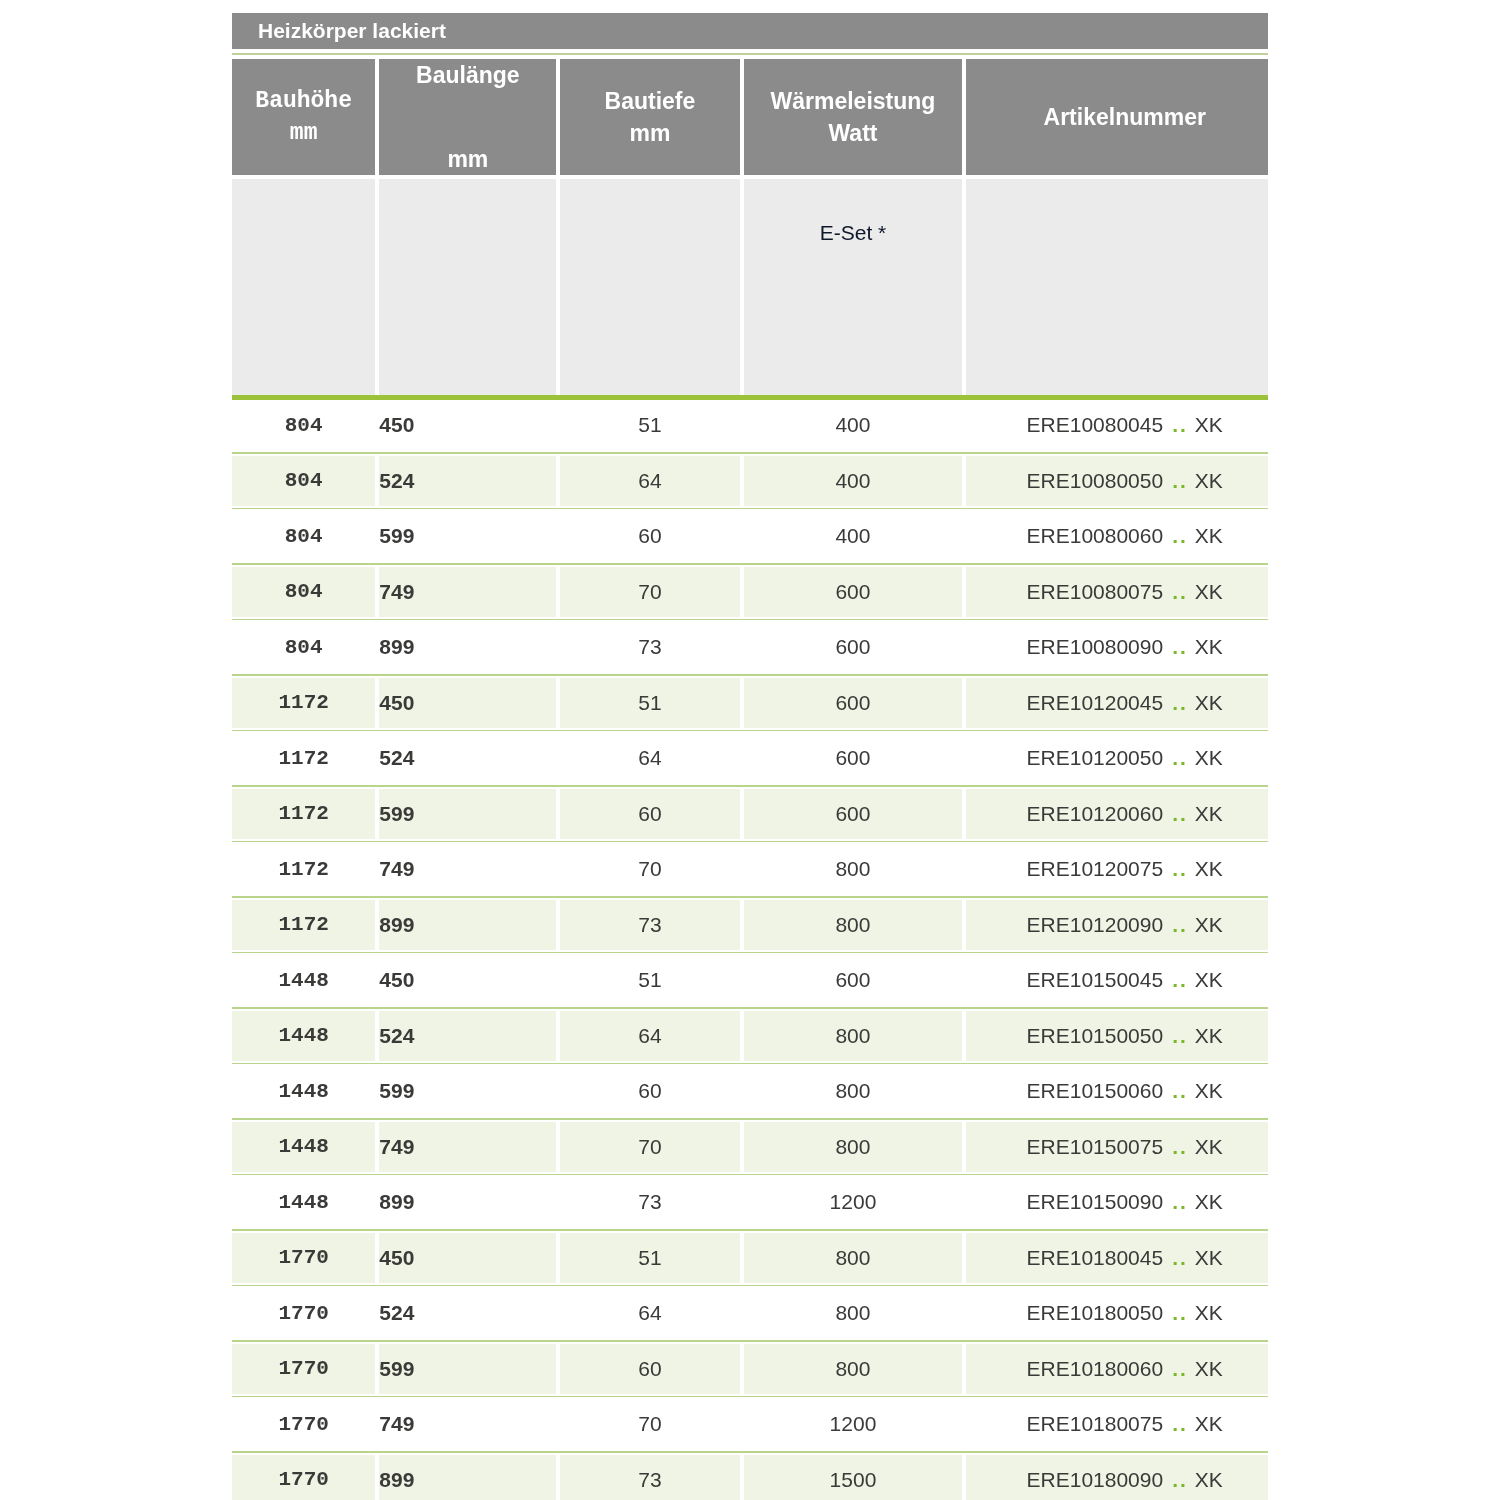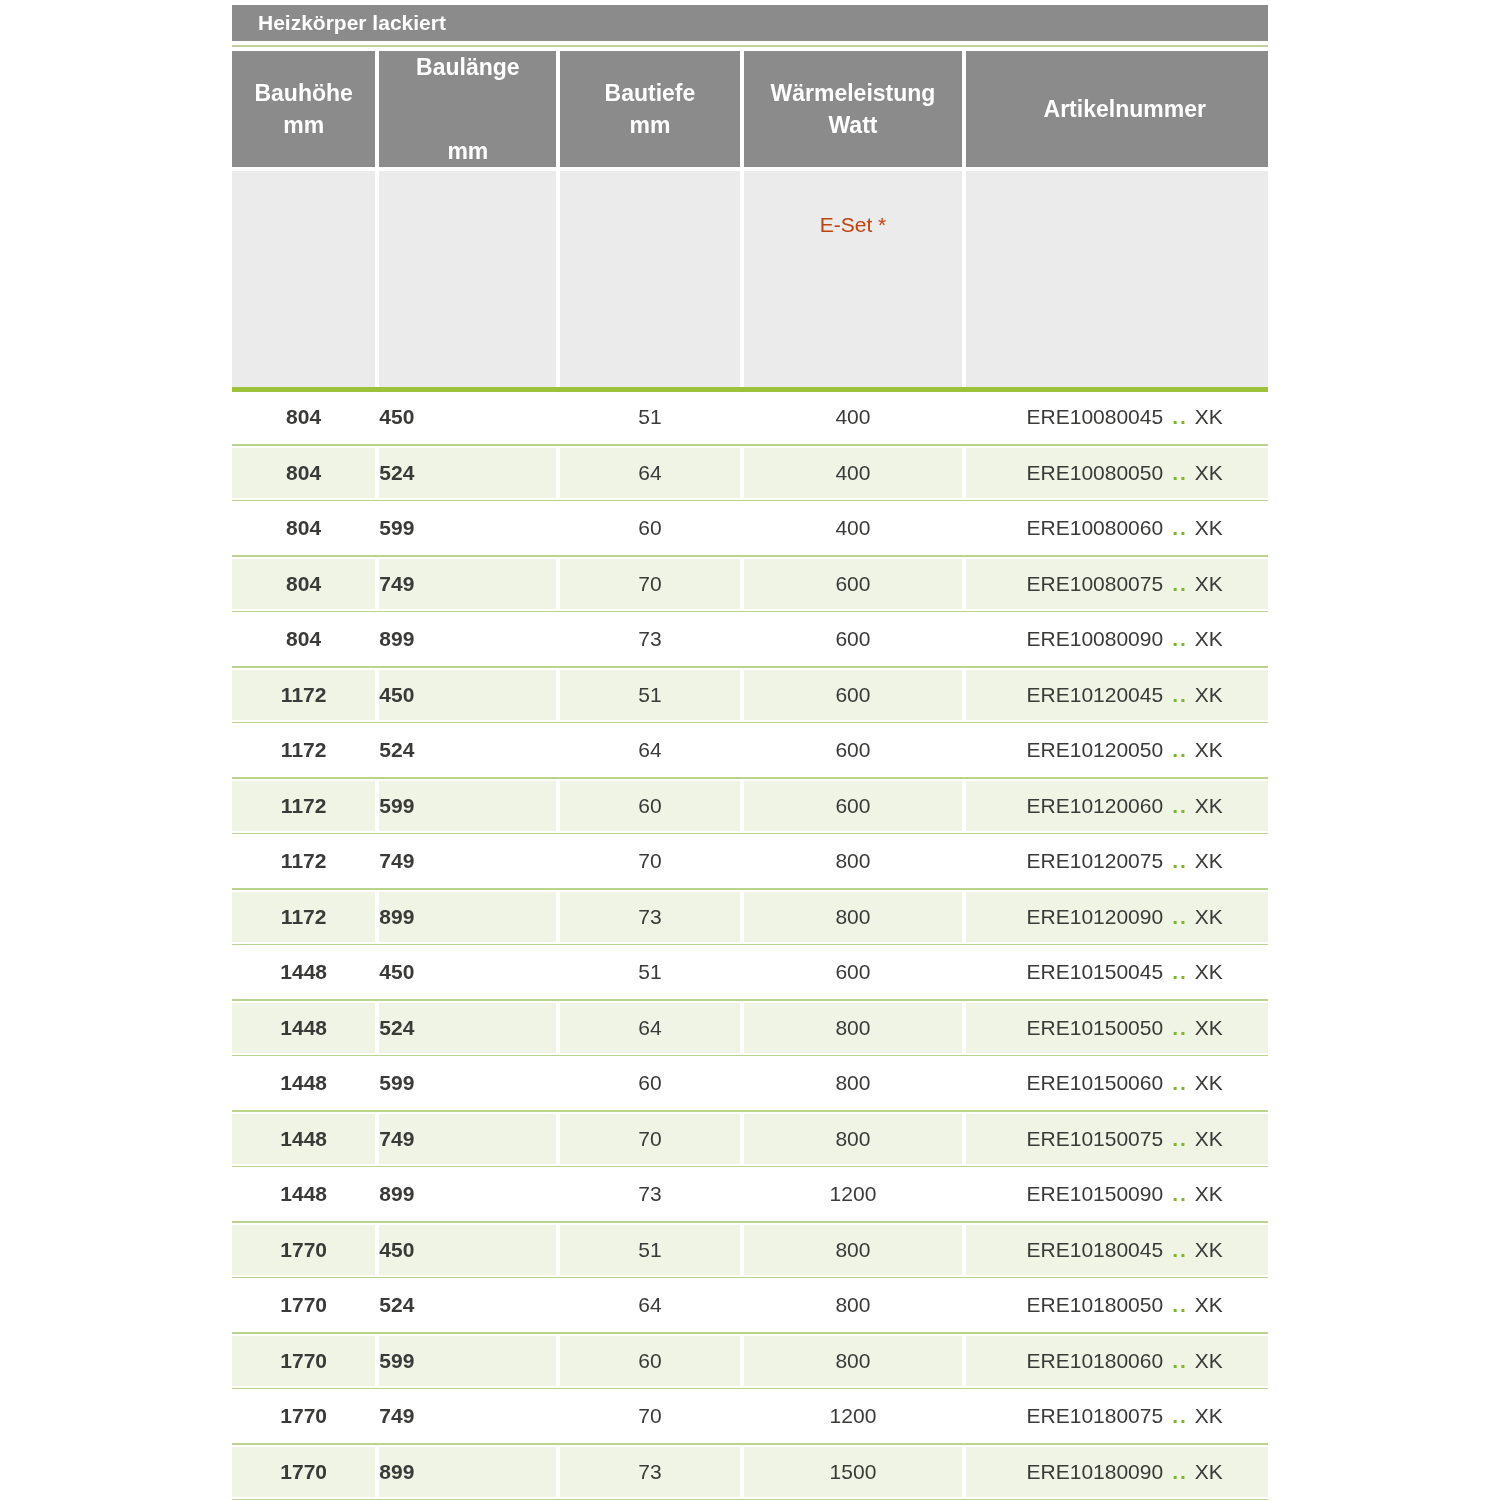--- a/index.html
+++ b/index.html
@@ -19,32 +19,33 @@
 
   .title-bar {
     height: 36px;
     background: #8b8b8b;
     color: #ffffff;
     display: flex;
     align-items: center;
     padding-left: 26px;
     font-size: 21px;
     font-weight: bold;
+    margin-top: 8px;
   }
   .title-underline {
     height: 2px;
     background: #bfd29c;
     margin-top: 4px;
     margin-bottom: 4px;
   }
 
   .row { display: flex; column-gap: 4px; width: 1036px; }
 
   .cell { display: flex; align-items: center; justify-content: center; }
-  .c1 { width: 144px; }
+  .c1 { width: 144px; font-family: Liberation Mono, monospace; }
   .c2 { width: 178px; justify-content: space-between; }
   .c3 { width: 180px; }
   .c4 { width: 220px; }
   .c5 { width: 303px; padding-left: 15px; }
 
   .header-row .cell {
     height: 116px;
     background: #8b8b8b;
     color: #ffffff;
     font-size: 23px;
@@ -54,21 +55,21 @@
     text-align: center;
   }
 
   .subheader-row { margin-top: 4px; }
   .subheader-row .cell {
     height: 216px;
     background: #ebebeb;
     align-items: flex-start;
     padding-top: 42px;
     font-size: 21px;
-    color: #c2410c;
+    color: #0f172a;
   }
 
   .thick-divider {
     height: 5px;
     background: #9cc23c;
   }
 
   .data-row .cell {
     height: 50px;
     font-size: 21px;

